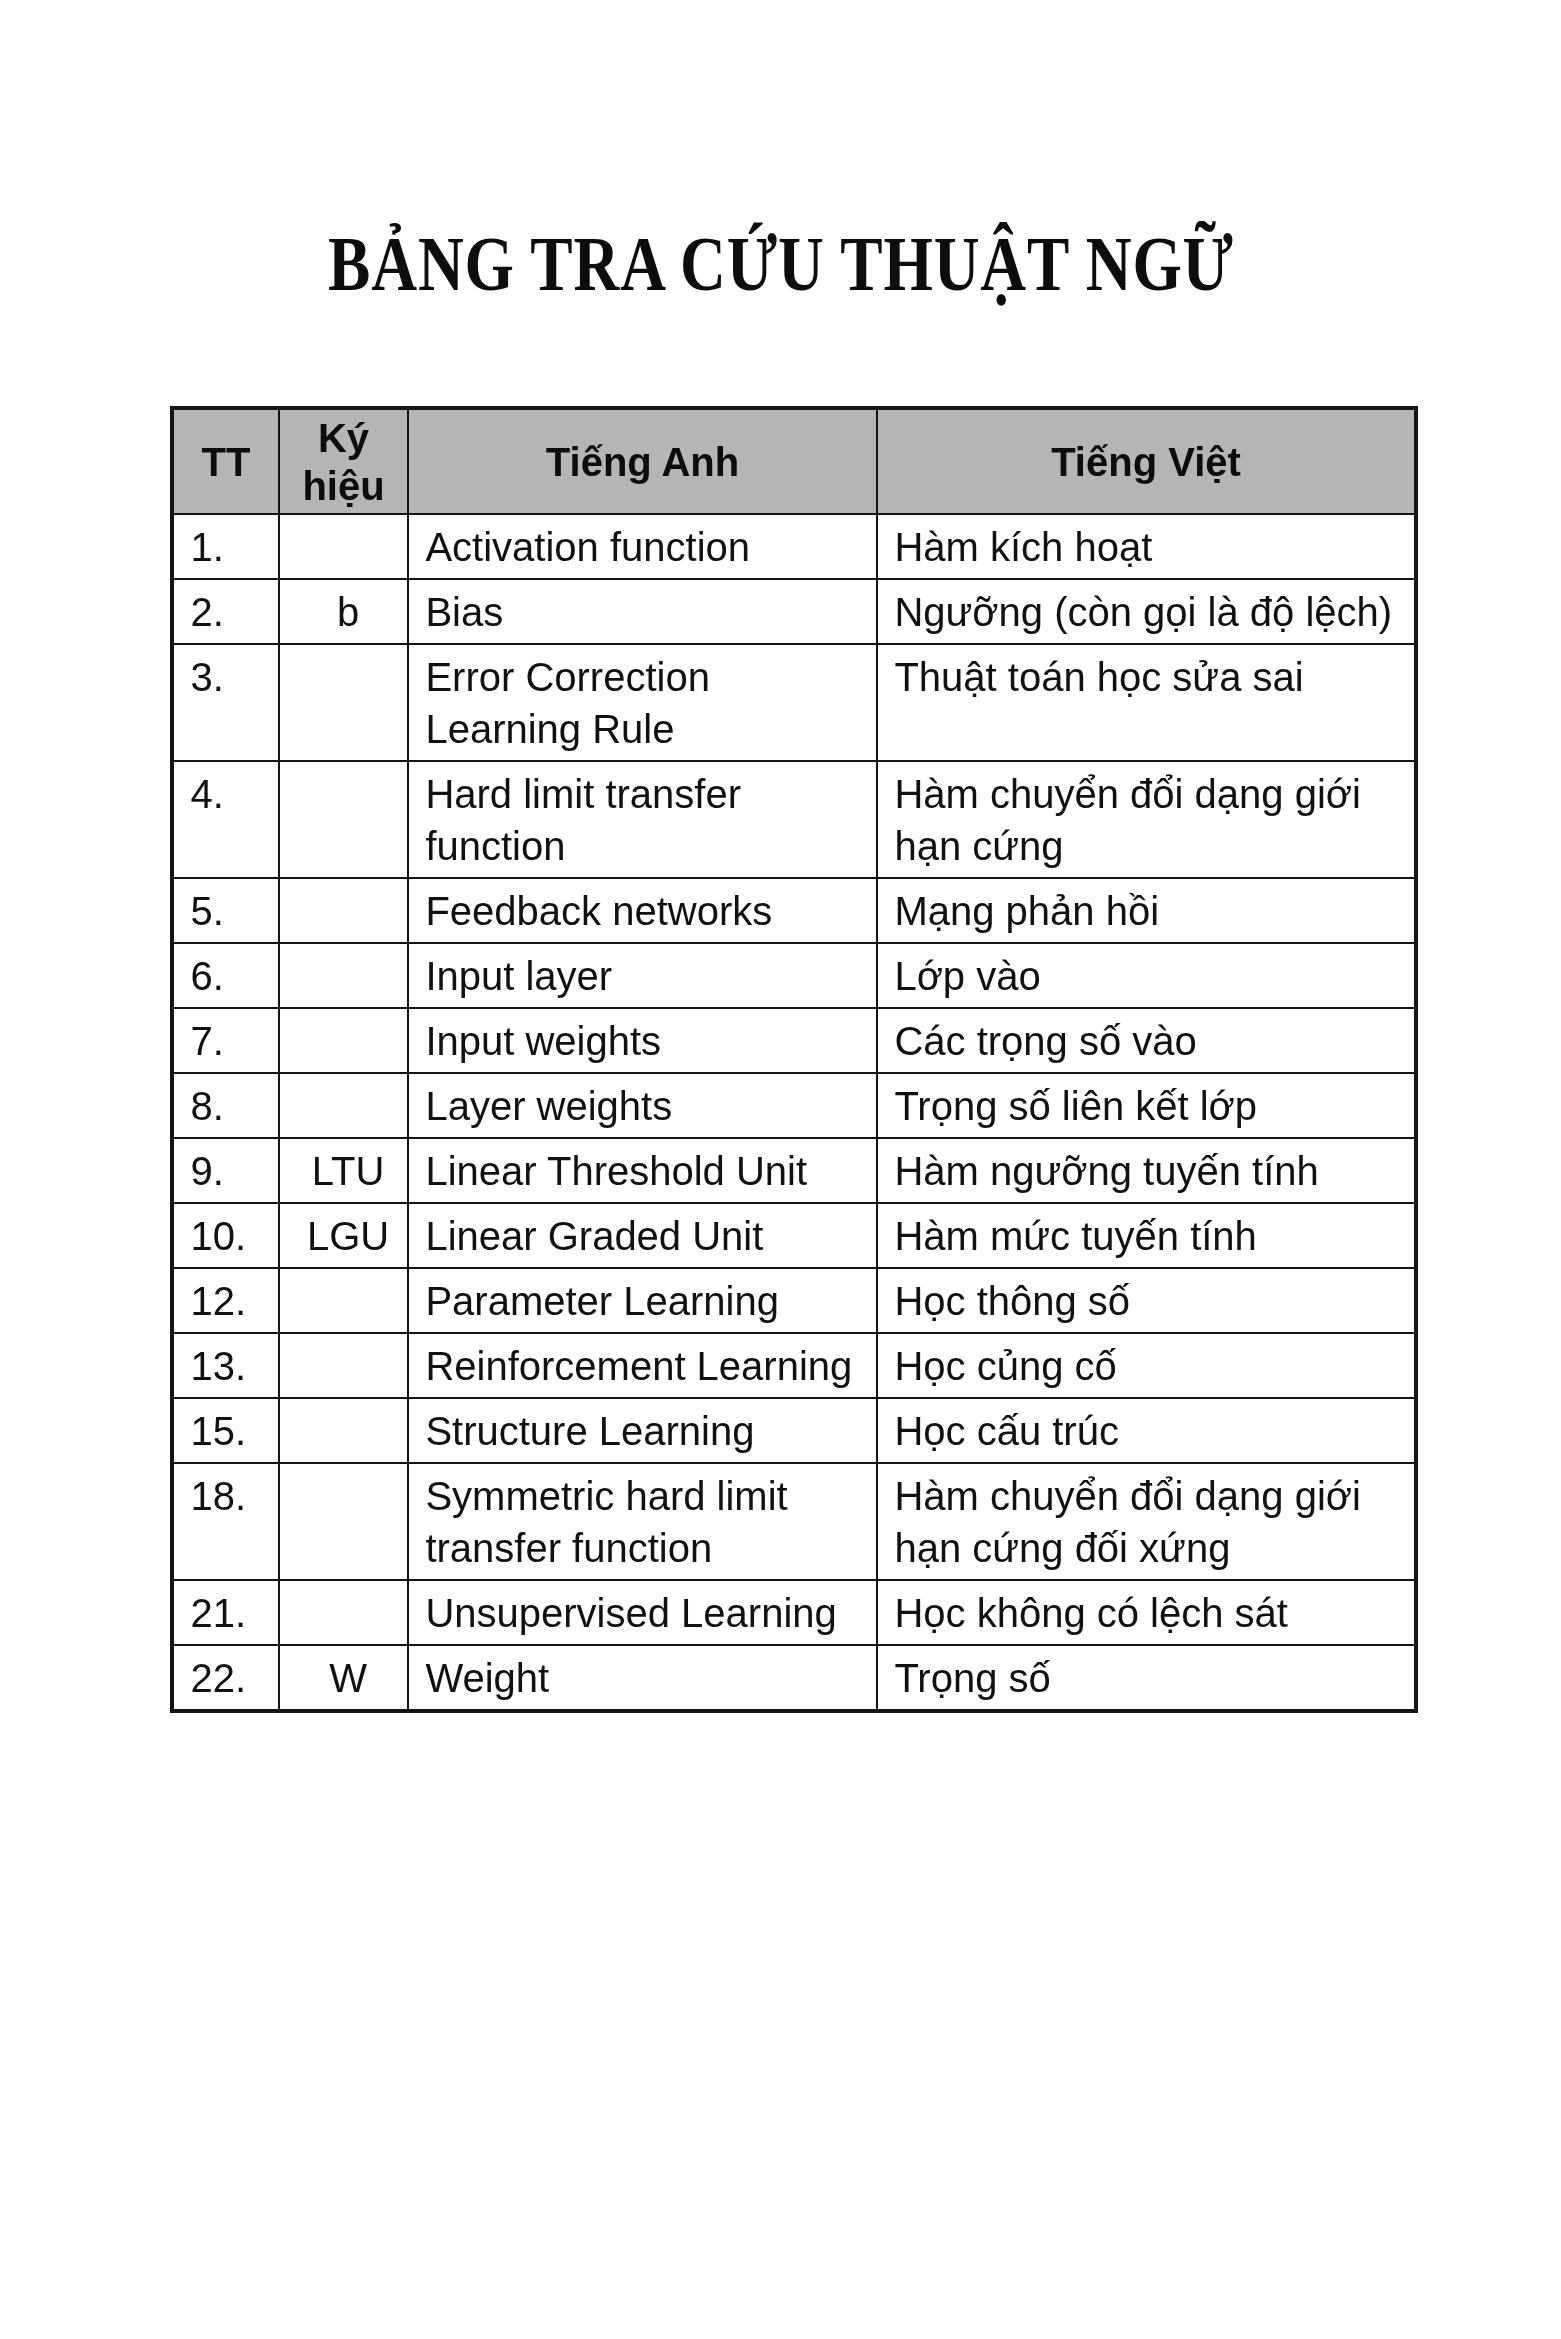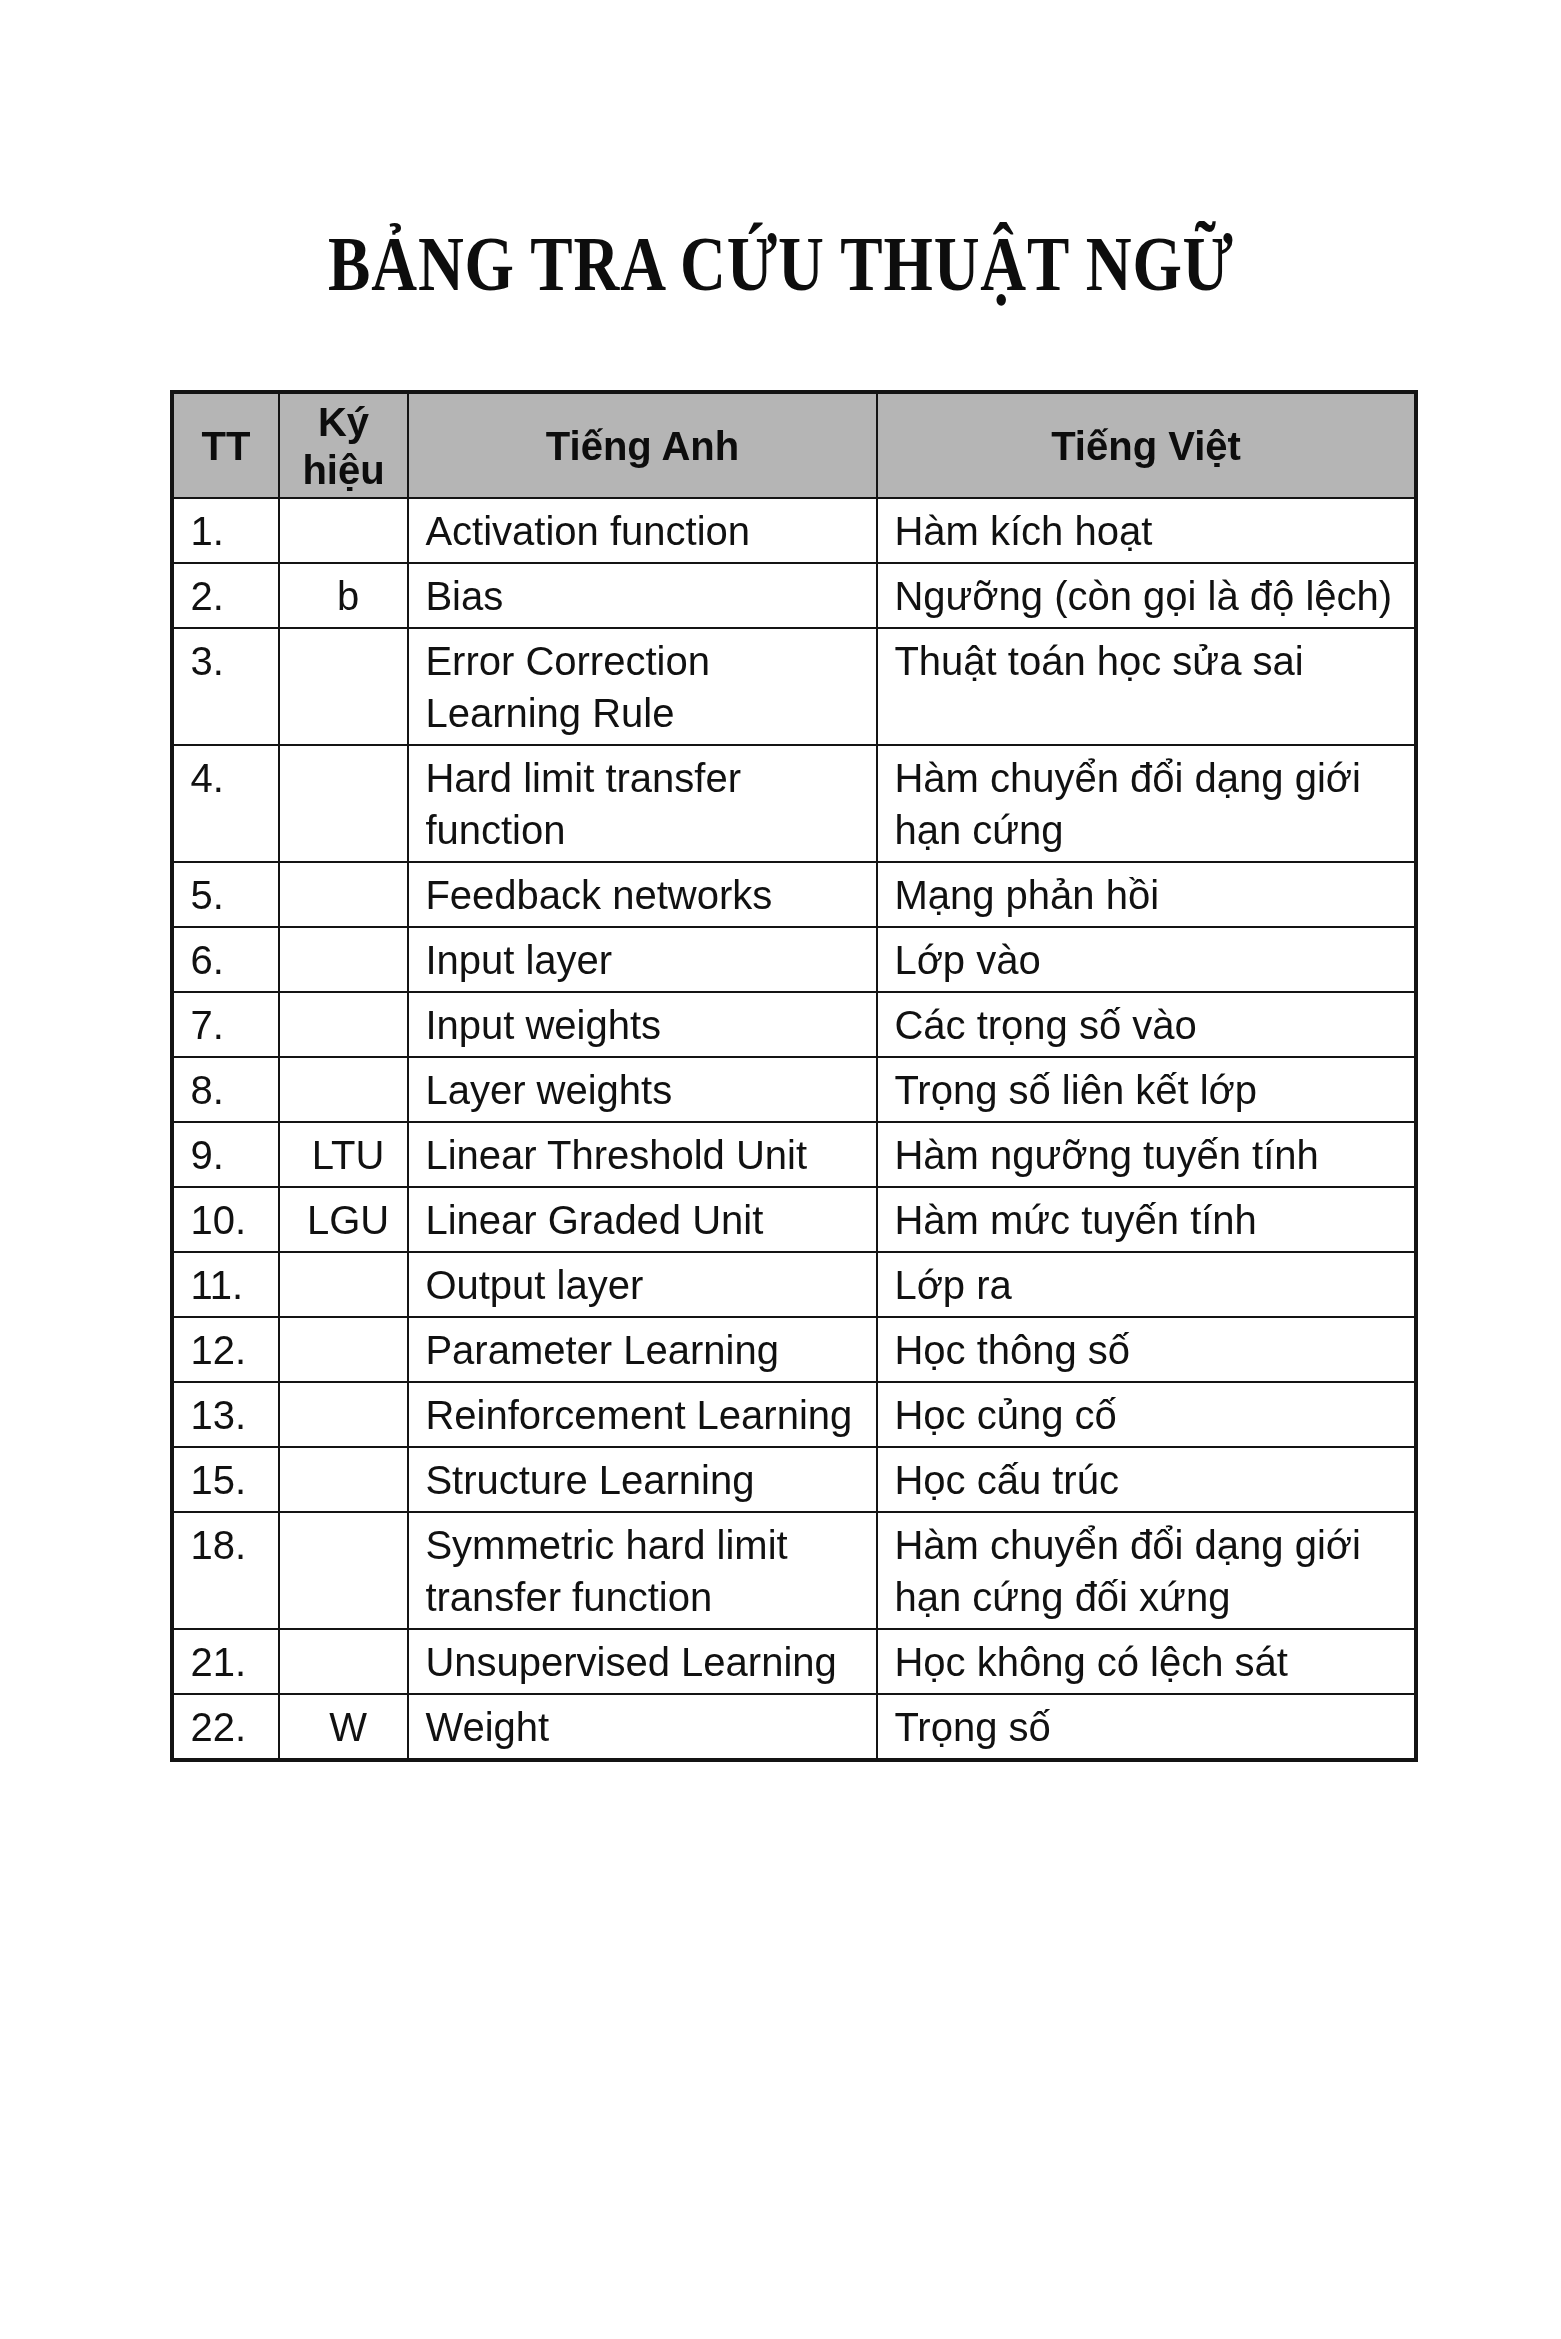--- a/index.html
+++ b/index.html
@@ -28,21 +28,21 @@
     line-height: 1.15;
     letter-spacing: 0.9px;
     color: #0d0d0d;
     transform: scaleX(0.92) scaleY(1.12);
     transform-origin: center top;
     white-space: nowrap;
   }
   table.glossary {
     position: absolute;
     left: 170px;
-    top: 390px;
+    top: 406px;
     width: 1244px;
     border-collapse: collapse;
     table-layout: fixed;
     border: 4.6px solid #141414;
   }
   table.glossary th,
   table.glossary td {
     border: 2.7px solid #141414;
     font-size: 40px;
     overflow: hidden;
@@ -147,26 +147,20 @@
         <td class="c-en">Linear Threshold Unit</td>
         <td class="c-vi">Hàm ngưỡng tuyến tính</td>
       </tr>
       <tr>
         <td class="c-tt">10.</td>
         <td class="c-sym">LGU</td>
         <td class="c-en">Linear Graded Unit</td>
         <td class="c-vi">Hàm mức tuyến tính</td>
       </tr>
       <tr>
-        <td class="c-tt">11.</td>
-        <td class="c-sym"></td>
-        <td class="c-en">Output layer</td>
-        <td class="c-vi">Lớp ra</td>
-      </tr>
-      <tr>
         <td class="c-tt">12.</td>
         <td class="c-sym"></td>
         <td class="c-en">Parameter Learning</td>
         <td class="c-vi">Học thông số</td>
       </tr>
       <tr>
         <td class="c-tt">13.</td>
         <td class="c-sym"></td>
         <td class="c-en">Reinforcement Learning</td>
         <td class="c-vi">Học củng cố</td>

